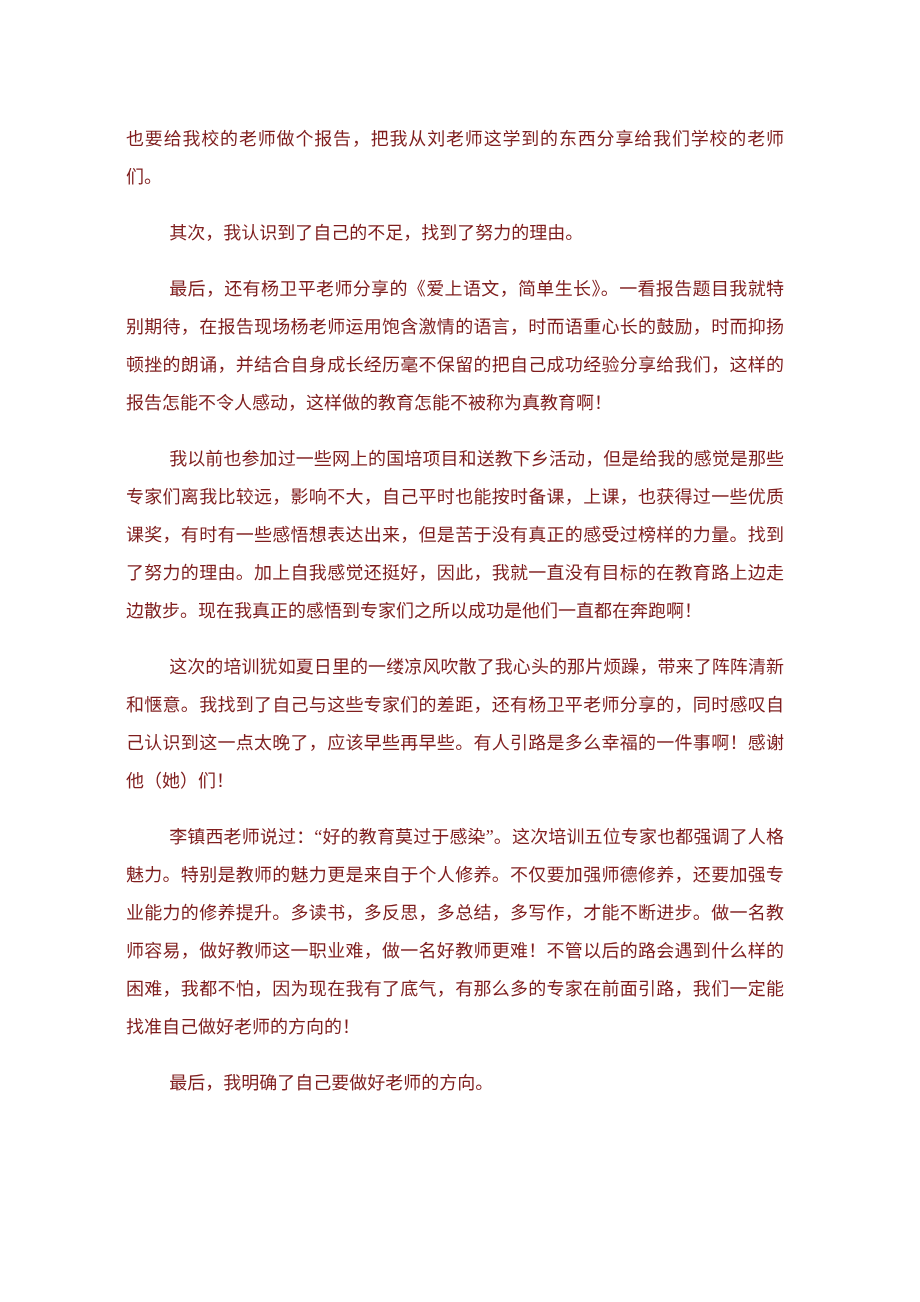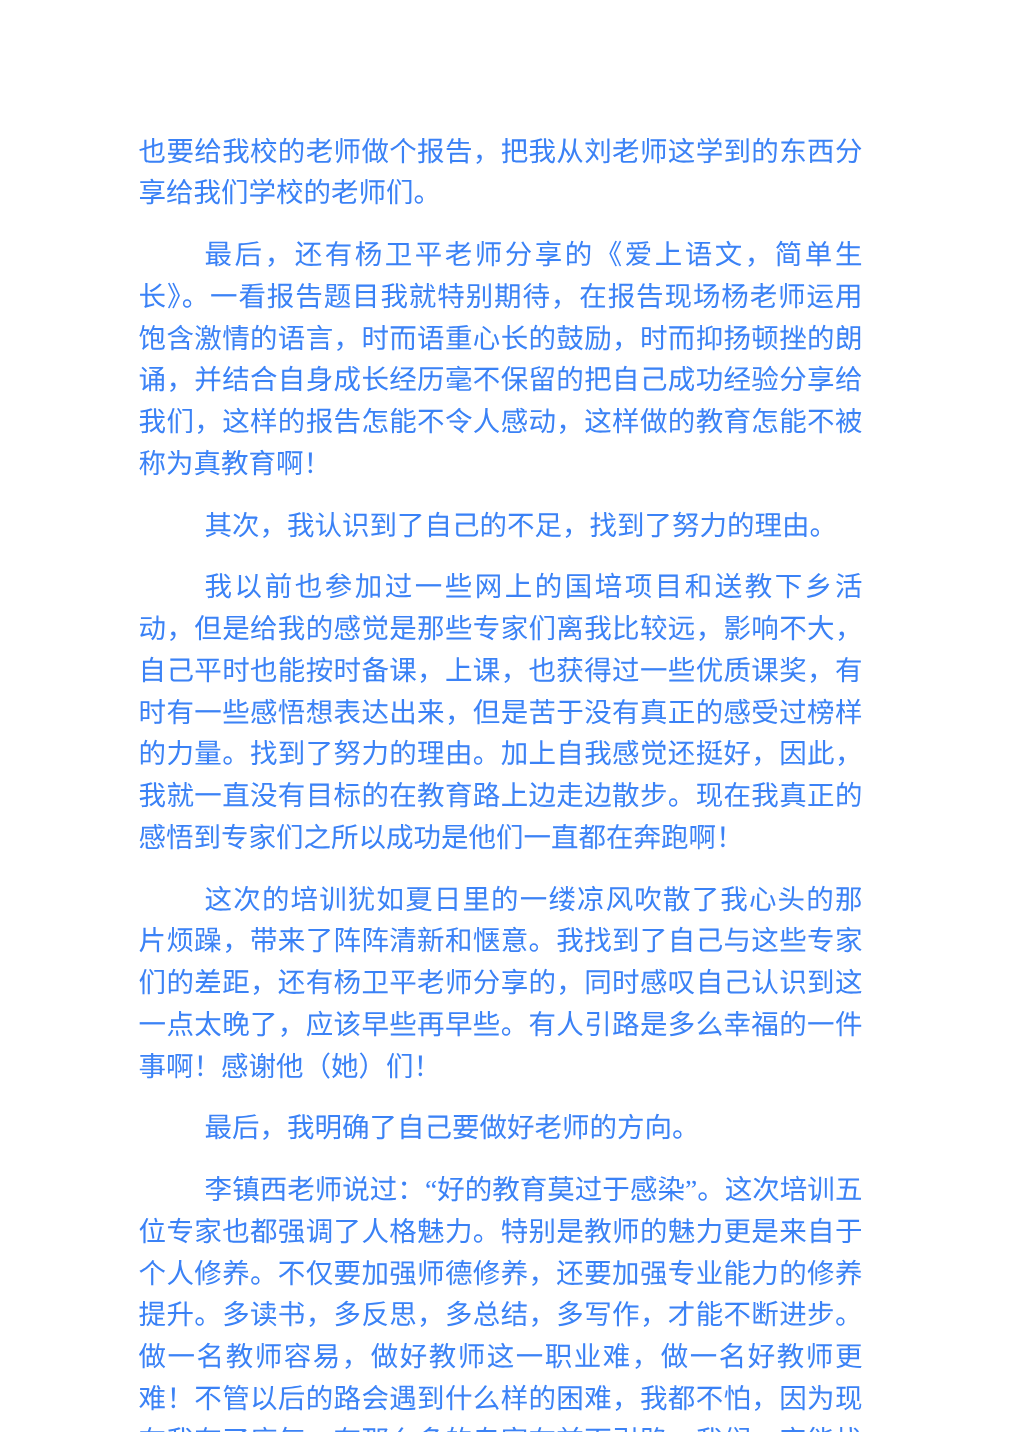--- a/index.html
+++ b/index.html
@@ -16,42 +16,42 @@
   }
   .text-block {
     position: absolute;
     left: 126px;
     top: 120px;
     width: 658px;
   }
   .para {
     margin: 0 0 18px 0;
     font-family: "Liberation Serif", "DejaVu Serif", serif;
-    font-size: 25px;
+    font-size: 18px;
     line-height: 38px;
-    color: #3b82f6;
+    color: #7f1d1d;
     text-align: justify;
     text-justify: inter-ideograph;
     text-indent: 2.4em;
     word-break: normal;
   }
   .para.no-indent {
     text-indent: 0;
   }
   .para:last-child {
     margin-bottom: 0;
   }
 </style>
 </head>
 <body>
 
 <div class="doc-page">
 
   <div class="text-block">
       <p class="para no-indent">也要给我校的老师做个报告，把我从刘老师这学到的东西分享给我们学校的老师们。</p>
+      <p class="para">其次，我认识到了自己的不足，找到了努力的理由。</p>
       <p class="para">最后，还有杨卫平老师分享的《爱上语文，简单生长》。一看报告题目我就特别期待，在报告现场杨老师运用饱含激情的语言，时而语重心长的鼓励，时而抑扬顿挫的朗诵，并结合自身成长经历毫不保留的把自己成功经验分享给我们，这样的报告怎能不令人感动，这样做的教育怎能不被称为真教育啊！</p>
-      <p class="para">其次，我认识到了自己的不足，找到了努力的理由。</p>
       <p class="para">我以前也参加过一些网上的国培项目和送教下乡活动，但是给我的感觉是那些专家们离我比较远，影响不大，自己平时也能按时备课，上课，也获得过一些优质课奖，有时有一些感悟想表达出来，但是苦于没有真正的感受过榜样的力量。找到了努力的理由。加上自我感觉还挺好，因此，我就一直没有目标的在教育路上边走边散步。现在我真正的感悟到专家们之所以成功是他们一直都在奔跑啊！</p>
       <p class="para">这次的培训犹如夏日里的一缕凉风吹散了我心头的那片烦躁，带来了阵阵清新和惬意。我找到了自己与这些专家们的差距，还有杨卫平老师分享的，同时感叹自己认识到这一点太晚了，应该早些再早些。有人引路是多么幸福的一件事啊！感谢他（她）们！</p>
+      <p class="para">李镇西老师说过：“好的教育莫过于感染”。这次培训五位专家也都强调了人格魅力。特别是教师的魅力更是来自于个人修养。不仅要加强师德修养，还要加强专业能力的修养提升。多读书，多反思，多总结，多写作，才能不断进步。做一名教师容易，做好教师这一职业难，做一名好教师更难！不管以后的路会遇到什么样的困难，我都不怕，因为现在我有了底气，有那么多的专家在前面引路，我们一定能找准自己做好老师的方向的！</p>
       <p class="para">最后，我明确了自己要做好老师的方向。</p>
-      <p class="para">李镇西老师说过：“好的教育莫过于感染”。这次培训五位专家也都强调了人格魅力。特别是教师的魅力更是来自于个人修养。不仅要加强师德修养，还要加强专业能力的修养提升。多读书，多反思，多总结，多写作，才能不断进步。做一名教师容易，做好教师这一职业难，做一名好教师更难！不管以后的路会遇到什么样的困难，我都不怕，因为现在我有了底气，有那么多的专家在前面引路，我们一定能找准自己做好老师的方向的！</p>
     </div>
 </div>
 
 </body></html>

